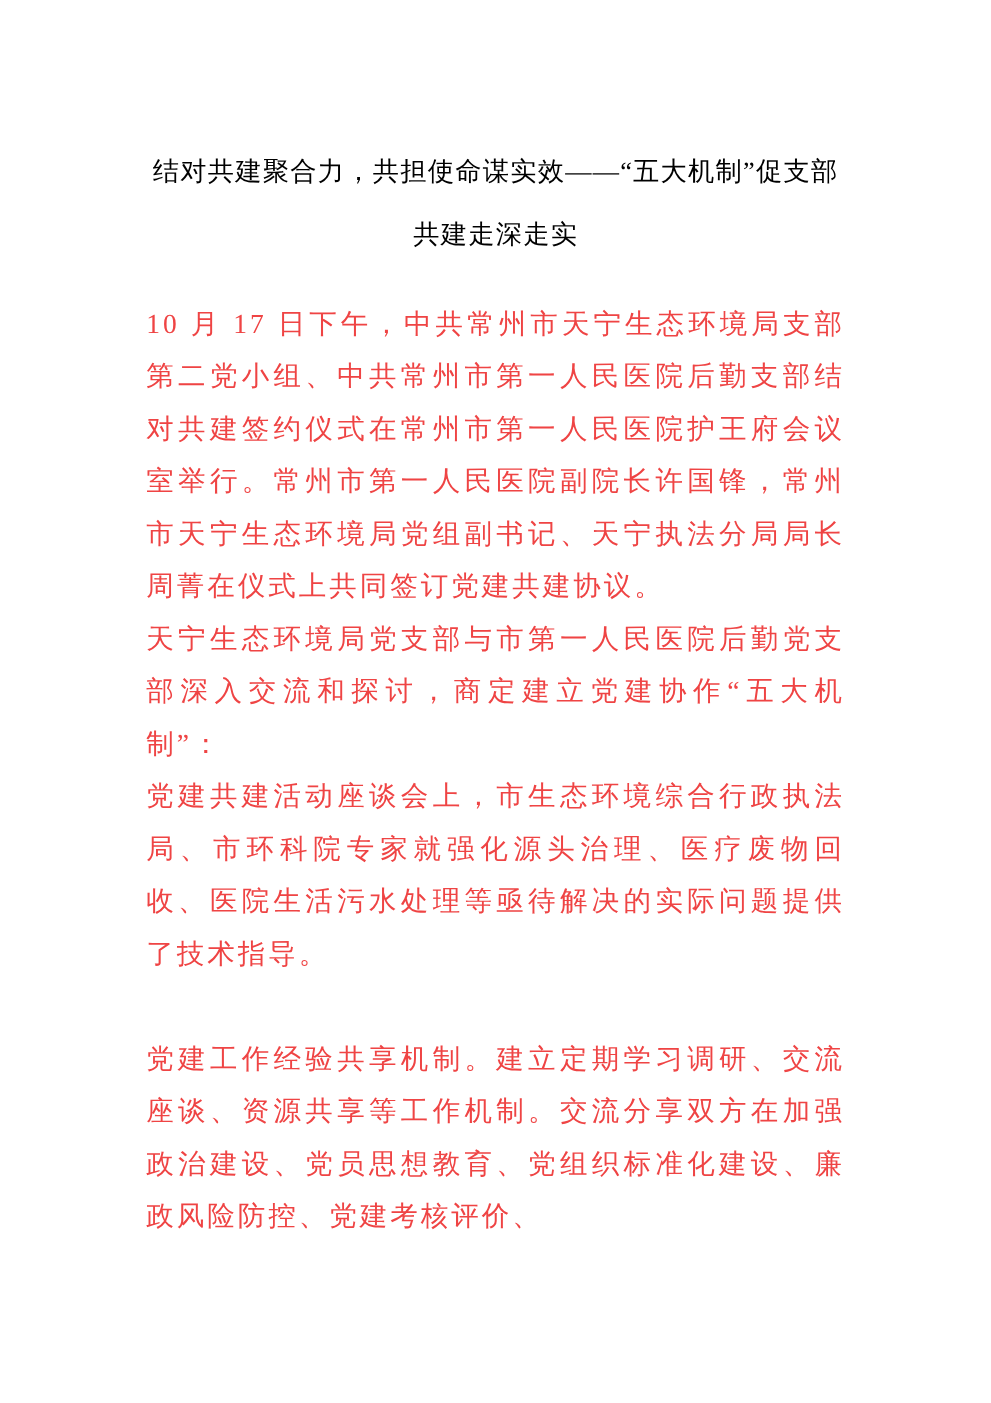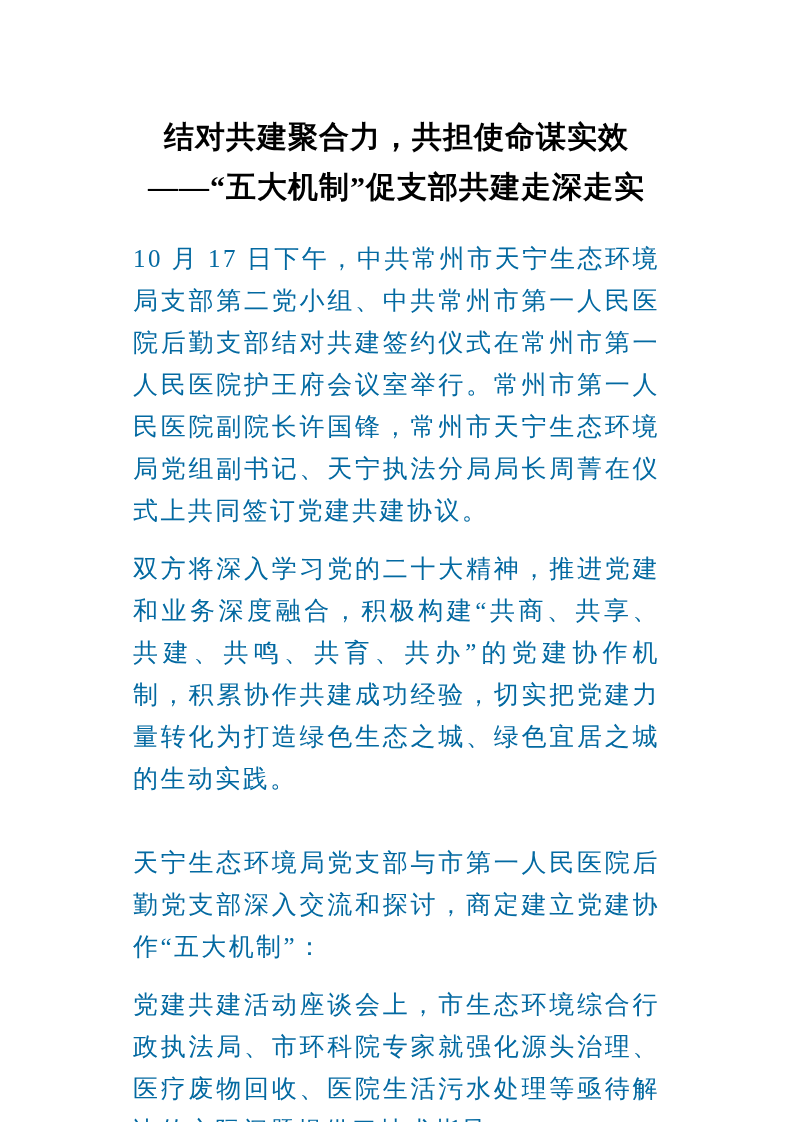--- a/index.html
+++ b/index.html
@@ -16,50 +16,50 @@
   .page {
     position: relative;
     width: 793px;
     height: 1122px;
     background: #ffffff;
     box-sizing: border-box;
     padding: 112px 117px 0 117px;
   }
   .doc-title {
     margin: 0 0 26px 0;
-    font-size: 30px;
-    font-weight: bold;
+    font-size: 21px;
+    font-weight: normal;
     color: #000000;
     line-height: 50px;
     text-align: center;
     letter-spacing: 1px;
     font-family: "Liberation Serif", "DejaVu Serif", serif;
   }
   .doc-body {
     color: #3b3b3b;
   }
   .para {
-    margin: 16px;
-    font-size: 25px;
+    margin: 0;
+    font-size: 22px;
     line-height: 42px;
     letter-spacing: 2.4px;
     text-align: justify;
     text-justify: inter-character;
     word-break: break-all;
-    color: #0369a1;
+    color: #ef4444;
   }
   .para.gap-after {
     margin-bottom: 42px;
   }
 </style>
 </head>
 <body>
 
 <div class="page">
   <h1 class="doc-title">结对共建聚合力，共担使命谋实效——“五大机制”促支部共建走深走实</h1>
 
   <div class="doc-body">
     <p class="para">10 月 17 日下午，中共常州市天宁生态环境局支部第二党小组、中共常州市第一人民医院后勤支部结对共建签约仪式在常州市第一人民医院护王府会议室举行。常州市第一人民医院副院长许国锋，常州市天宁生态环境局党组副书记、天宁执法分局局长周菁在仪式上共同签订党建共建协议。</p>
-    <p class="para gap-after">双方将深入学习党的二十大精神，推进党建和业务深度融合，积极构建“共商、共享、共建、共鸣、共育、共办”的党建协作机制，积累协作共建成功经验，切实把党建力量转化为打造绿色生态之城、绿色宜居之城的生动实践。</p>
     <p class="para">天宁生态环境局党支部与市第一人民医院后勤党支部深入交流和探讨，商定建立党建协作“五大机制”：</p>
     <p class="para gap-after">党建共建活动座谈会上，市生态环境综合行政执法局、市环科院专家就强化源头治理、医疗废物回收、医院生活污水处理等亟待解决的实际问题提供了技术指导。</p>
+    <p class="para">党建工作经验共享机制。建立定期学习调研、交流座谈、资源共享等工作机制。交流分享双方在加强政治建设、党员思想教育、党组织标准化建设、廉政风险防控、党建考核评价、</p>
   </div>
 </div>
 
 </body></html>

